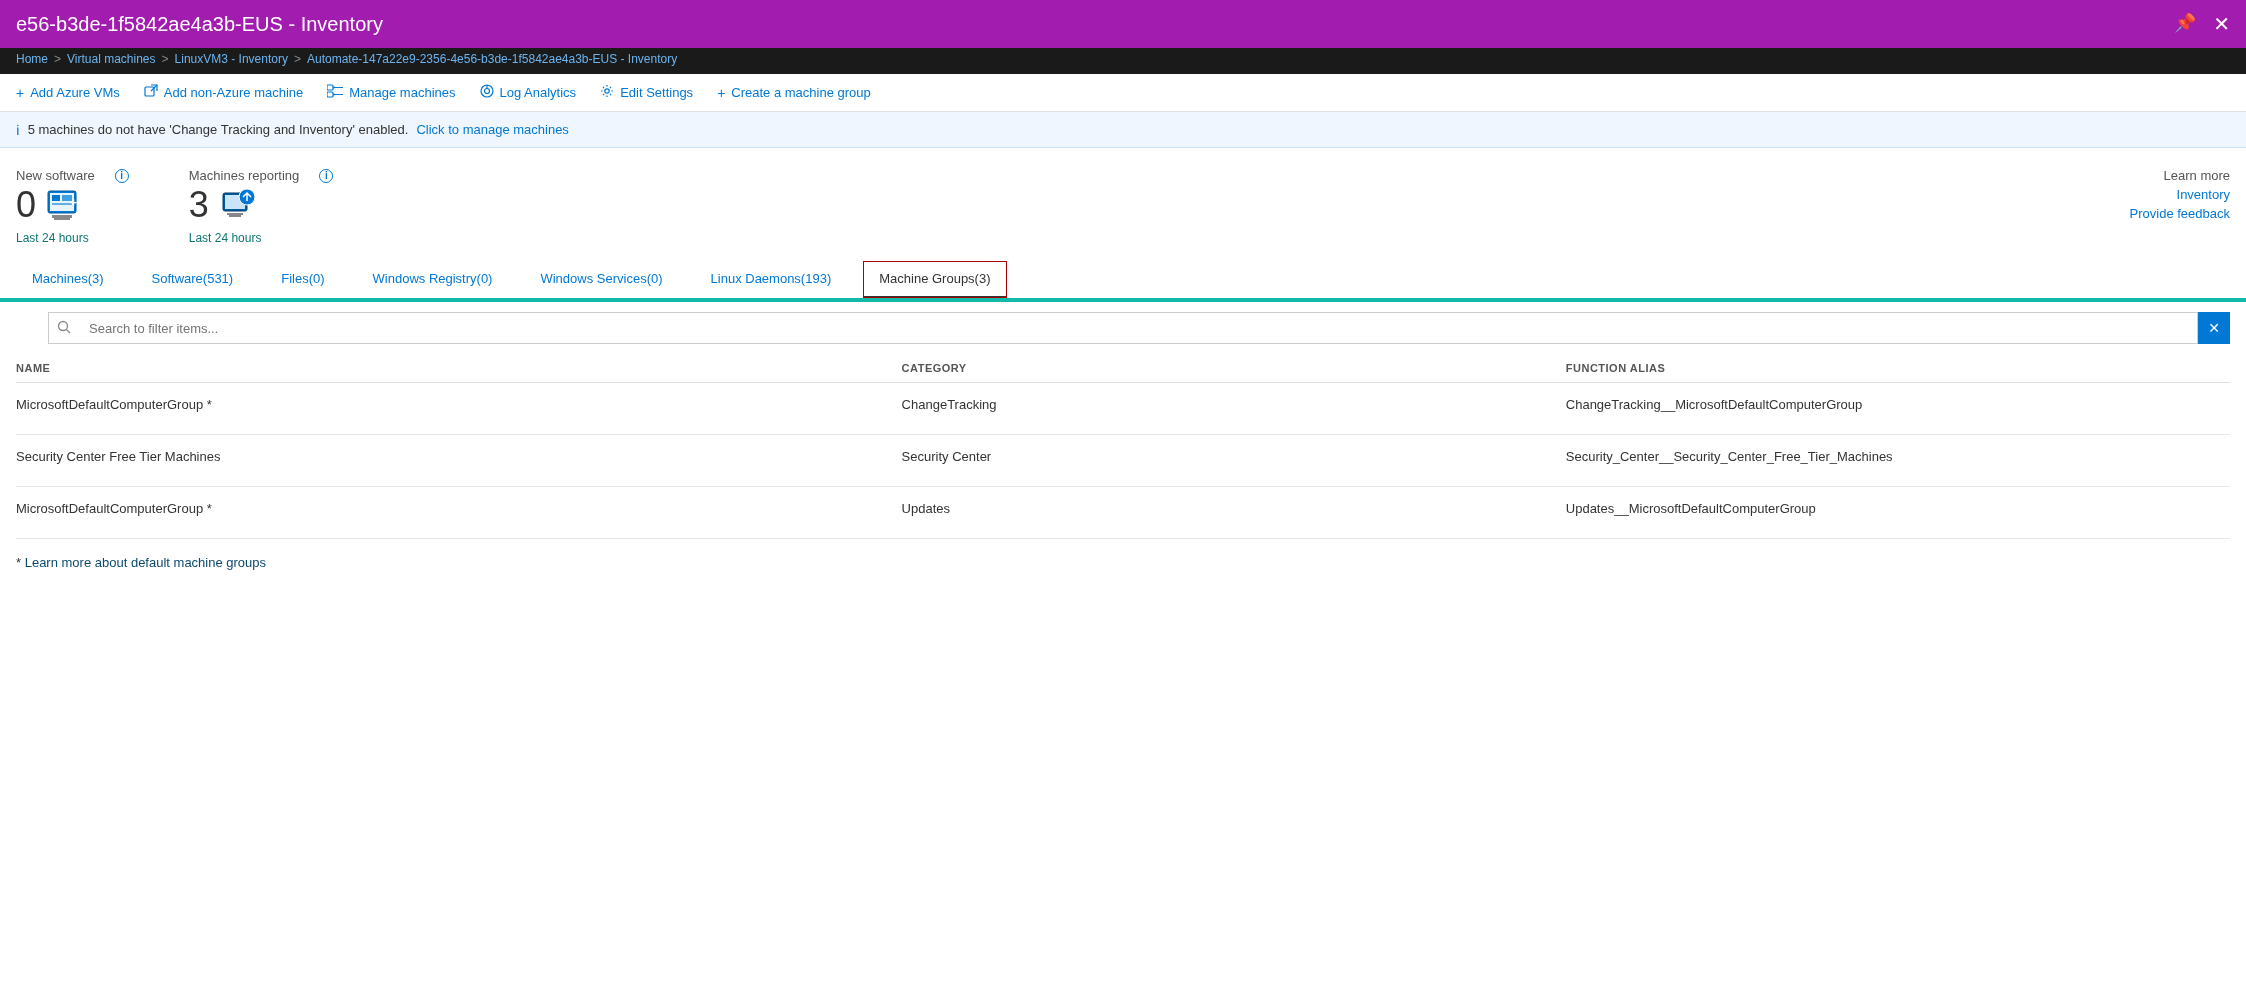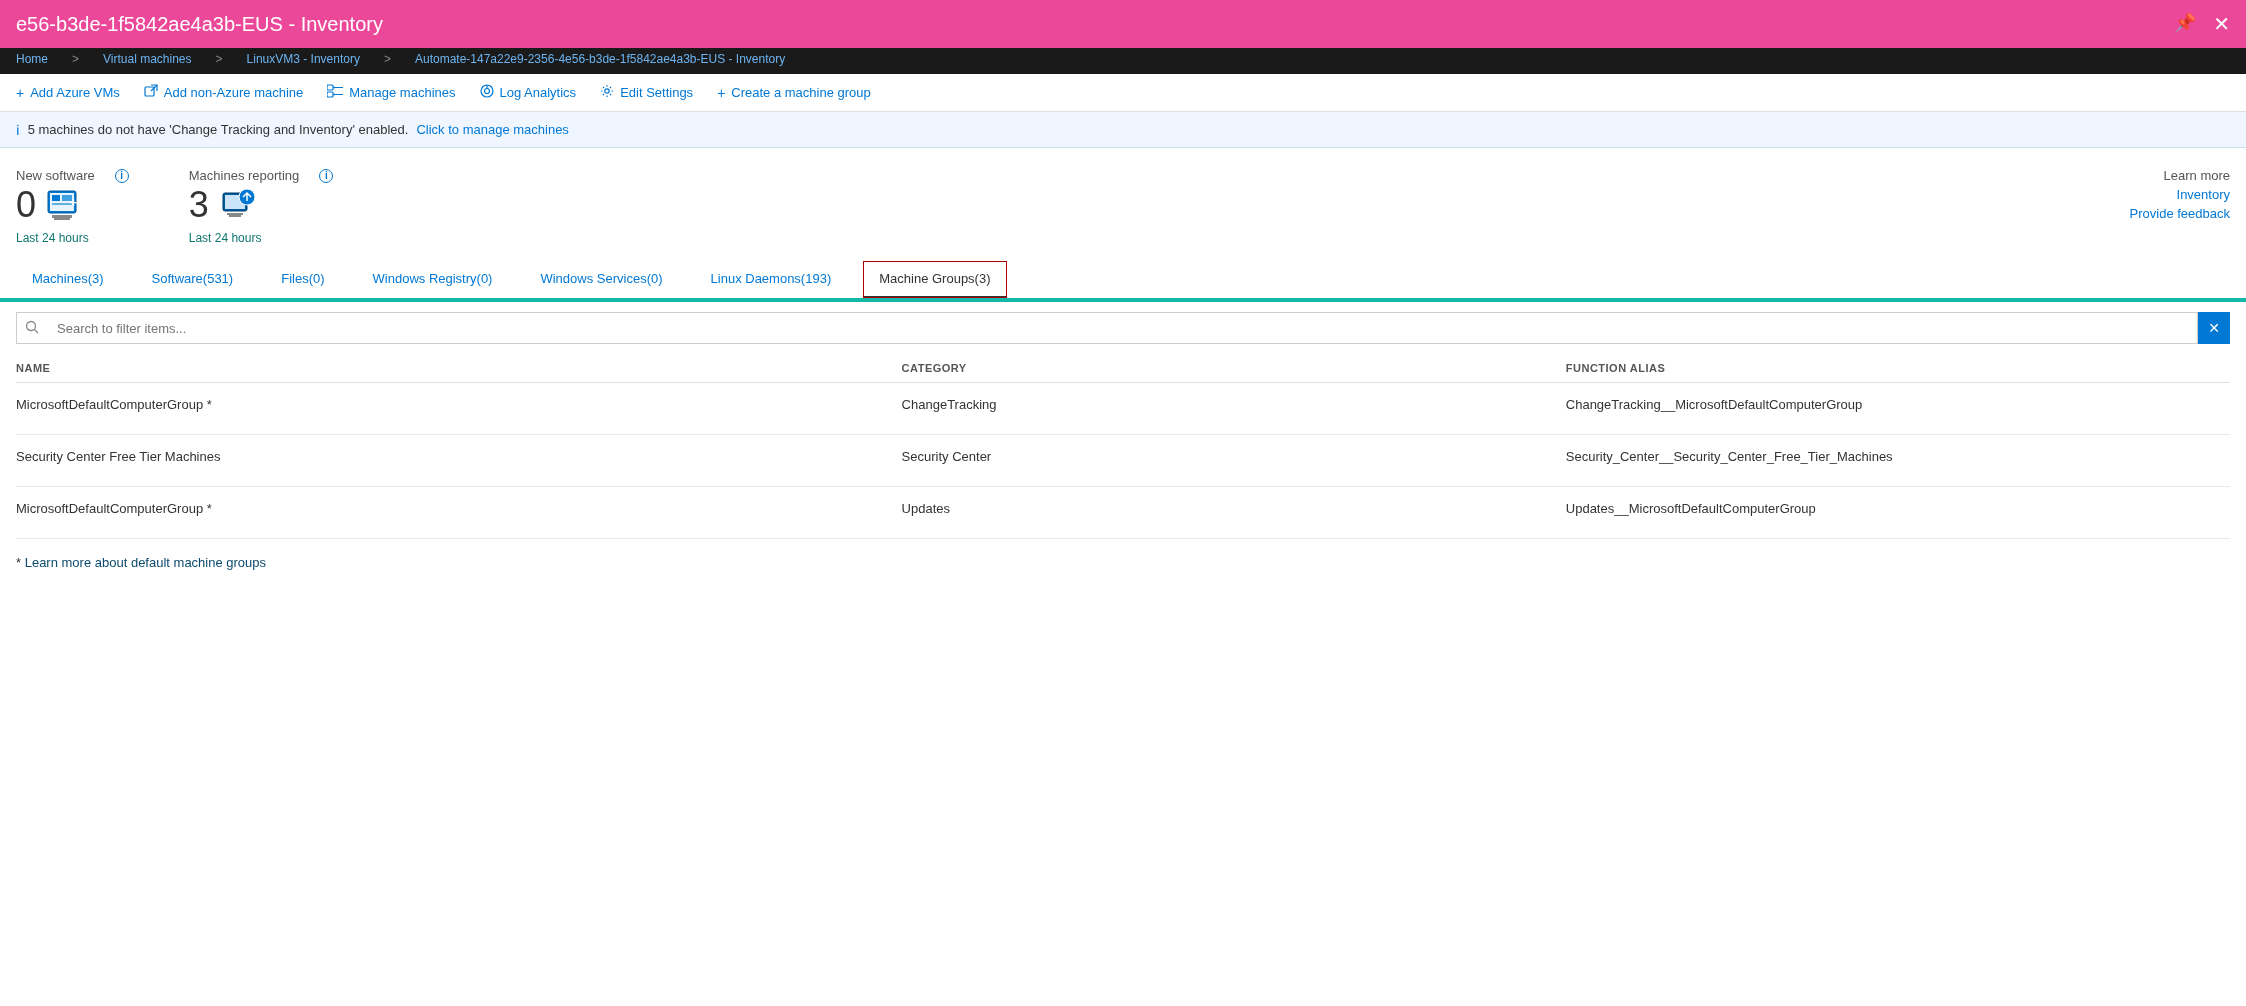--- a/index.html
+++ b/index.html
@@ -1,39 +1,39 @@
 <!DOCTYPE html>
 <html><head>
   <meta charset="utf-8">
   <style>
     * { box-sizing: border-box; margin: 0; padding: 0; }
     body { font-family: 'Segoe UI', Arial, sans-serif; font-size: 13px; background: #fff; color: #333; }
 
     
     .title-bar {
-      background: #ec4899;
+      background: #a21caf;
       color: #fff;
       padding: 12px 16px;
       display: flex;
       align-items: center;
       justify-content: space-between;
     }
     .title-bar-text { font-size: 20px; font-weight: 300; }
     .title-bar-actions { display: flex; gap: 16px; }
     .title-bar-actions span { cursor: pointer; font-size: 18px; color: #fff; }
 
     
     .breadcrumb {
       background: #1a1a1a;
       padding: 4px 16px 8px;
       font-size: 12px;
       color: #aaa;
       display: flex;
       align-items: center;
-      gap: 24px;
+      gap: 6px;
     }
     .breadcrumb a { color: #6cb4f0; text-decoration: none; }
     .breadcrumb .sep { color: #888; }
 
     
     .toolbar {
       background: #fff;
       border-bottom: 1px solid #e0e0e0;
       padding: 10px 16px;
       display: flex;
@@ -113,20 +113,21 @@
       font-weight: 500;
       outline: 1px solid #a00;
       outline-offset: -1px;
     }
 
     
     .search-bar {
       padding: 10px 16px;
       display: flex;
       align-items: center;
+      margin-left: 32px;
     }
     .search-wrapper {
       display: flex;
       align-items: center;
       border: 1px solid #ccc;
       flex: 1;
       height: 32px;
     }
     .search-wrapper input {
       flex: 1;

